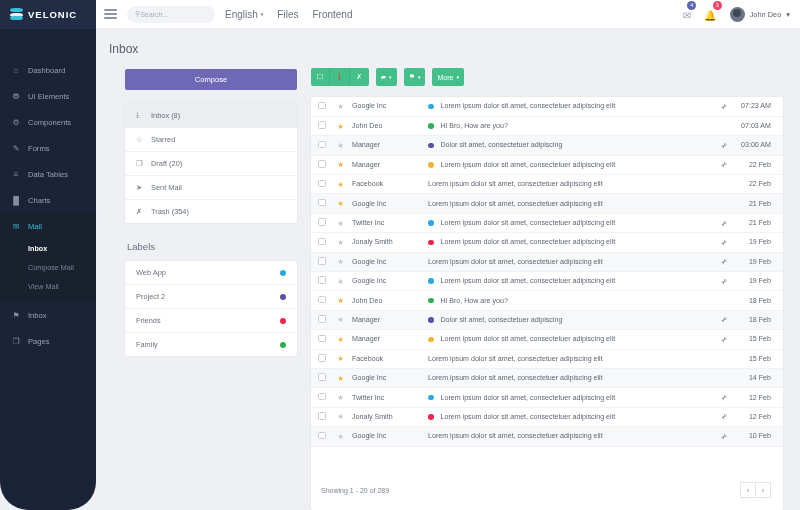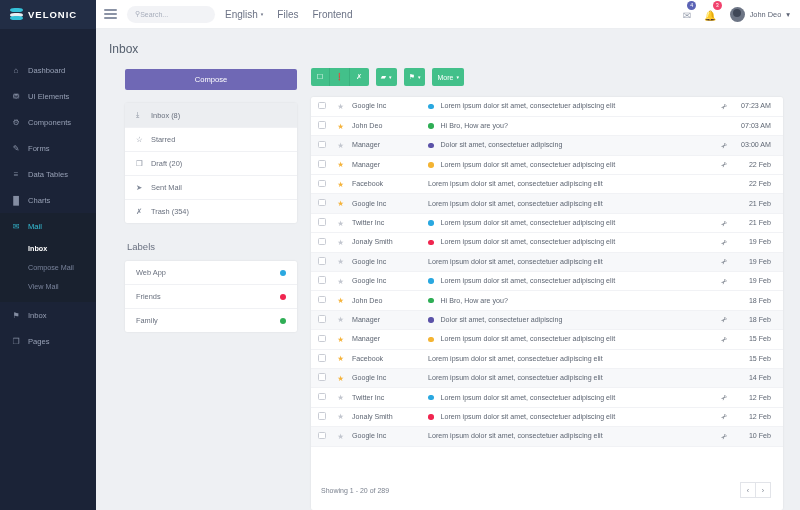--- a/index.html
+++ b/index.html
@@ -8,21 +8,21 @@
     font-family: "Liberation Sans", sans-serif;
     background: #eef0f3;
     overflow: hidden;
   }
   .app { display: flex; width: 800px; height: 510px; }
 
   
   .sidebar {
     width: 96px; flex: 0 0 96px; height: 510px;
     background: #1b2337; color: #9aa3b8;
-    display: flex; flex-direction: column;
+    display: flex; flex-direction: column; border-radius: 28px;
   }
   .logo-box {
     height: 29px; display: flex; align-items: center;
     padding-left: 10px; gap: 5px; background: #222d45;
   }
   .logo-mark { width: 13px; height: 13px; position: relative; }
   .logo-mark span {
     position: absolute; left: 0; width: 13px; height: 4px;
     background: #35c0d8; border-radius: 50% / 70%;
   }
@@ -283,20 +283,24 @@
                 <span>Trash (354)</span>
               </div>
             </div>
           <div class="labels-title">Labels</div>
           <div class="card" id="labels-root">
               <div class="label-row">
                 <span>Web App</span>
                 <span class="dot" style="background: rgb(42, 168, 224);"></span>
               </div>
               <div class="label-row">
+                <span>Project 2</span>
+                <span class="dot" style="background: rgb(91, 82, 168);"></span>
+              </div>
+              <div class="label-row">
                 <span>Friends</span>
                 <span class="dot" style="background: rgb(240, 37, 79);"></span>
               </div>
               <div class="label-row">
                 <span>Family</span>
                 <span class="dot" style="background: rgb(47, 174, 85);"></span>
               </div>
             </div>
         </div>
 

